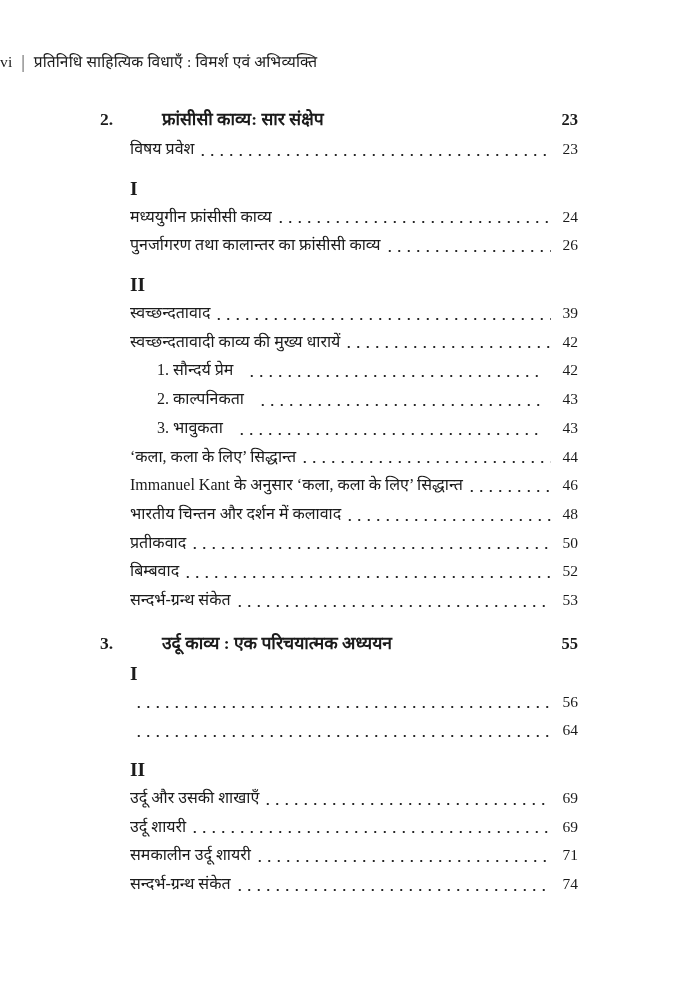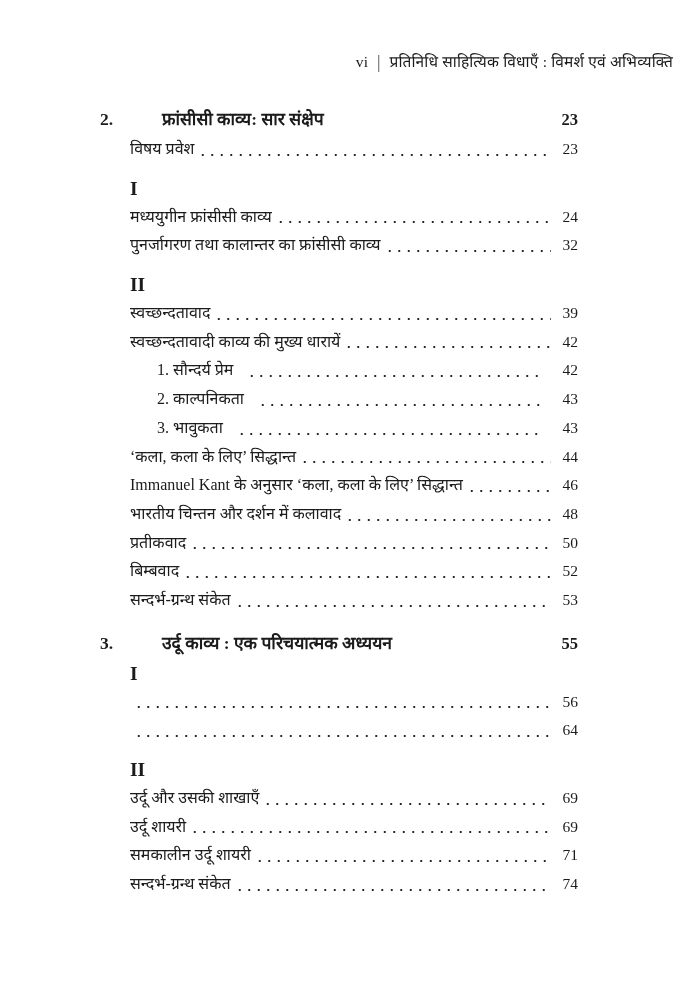--- a/index.html
+++ b/index.html
@@ -14,21 +14,21 @@
     background: #ffffff;
     color: #1b1b1b;
     font-family: "Liberation Serif", "DejaVu Serif", serif;
     overflow: hidden;
   }
   .page-header {
     position: absolute;
     top: 50px;
     left: 0;
     right: 0;
-    text-align: right;
+    text-align: left;
     font-size: 15.5px;
     letter-spacing: 0.2px;
     white-space: nowrap;
   }
   .page-header .sep {
     display: inline-block;
     margin: 0 9px;
     color: #333;
     transform: scaleY(1.15);
   }
@@ -123,21 +123,21 @@
         </div>
         <div class="toc-part">I</div>
         <div class="toc-entry">
           <span class="entry-label">मध्ययुगीन फ्रांसीसी काव्य</span>
           <span class="dot-leader"></span>
           <span class="entry-page">24</span>
         </div>
         <div class="toc-entry">
           <span class="entry-label">पुनर्जागरण तथा कालान्तर का फ्रांसीसी काव्य</span>
           <span class="dot-leader"></span>
-          <span class="entry-page">32</span>
+          <span class="entry-page">26</span>
         </div>
         <div class="toc-part">II</div>
         <div class="toc-entry">
           <span class="entry-label">स्वच्छन्दतावाद</span>
           <span class="dot-leader"></span>
           <span class="entry-page">39</span>
         </div>
         <div class="toc-entry">
           <span class="entry-label">स्वच्छन्दतावादी काव्य की मुख्य धारायें</span>
           <span class="dot-leader"></span>

